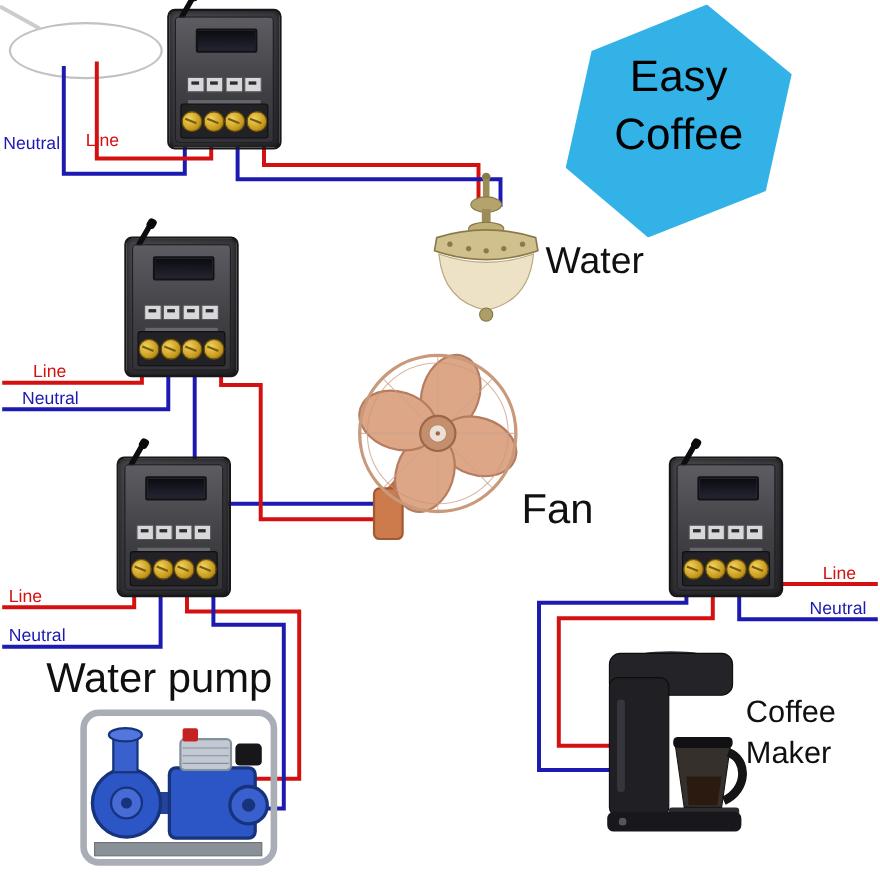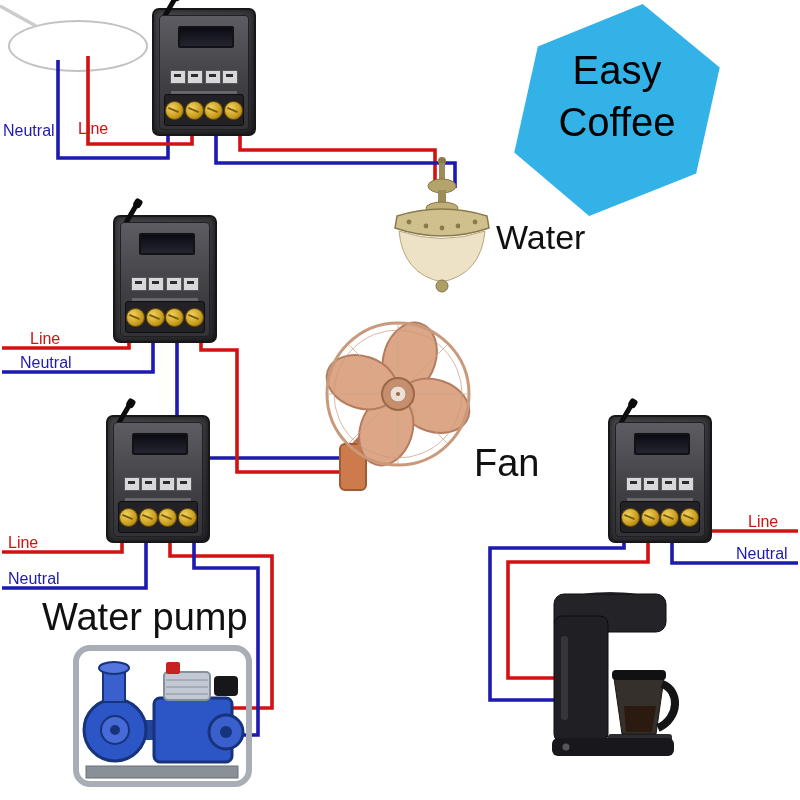--- a/index.html
+++ b/index.html
@@ -264,14 +264,15 @@
   <div class="wlabel label-line" style="left:30px;top:330px;">Line</div>
   <div class="wlabel label-neutral" style="left:20px;top:354px;">Neutral</div>
   <div class="wlabel label-line" style="left:8px;top:534px;">Line</div>
   <div class="wlabel label-neutral" style="left:8px;top:570px;">Neutral</div>
   <div class="wlabel label-line" style="left:748px;top:513px;">Line</div>
   <div class="wlabel label-neutral" style="left:736px;top:545px;">Neutral</div>
 
   <div class="app-label light">Water</div>
   <div class="app-label pump">Water pump</div>
   <div class="app-label fan">Fan</div>
+  <div class="app-label coffee">Coffee Maker</div>
 
 </div>
 
 </body></html>

